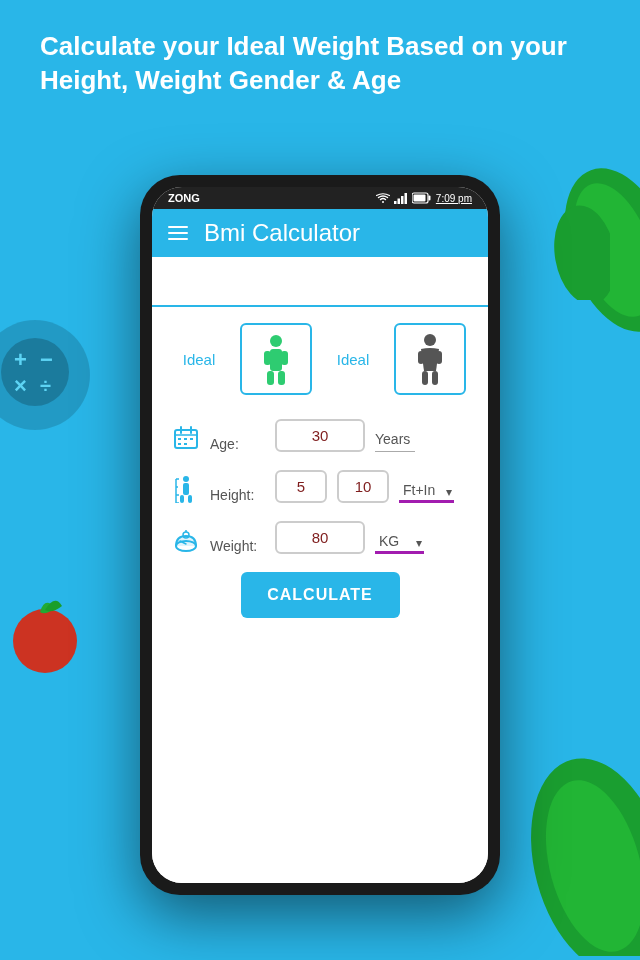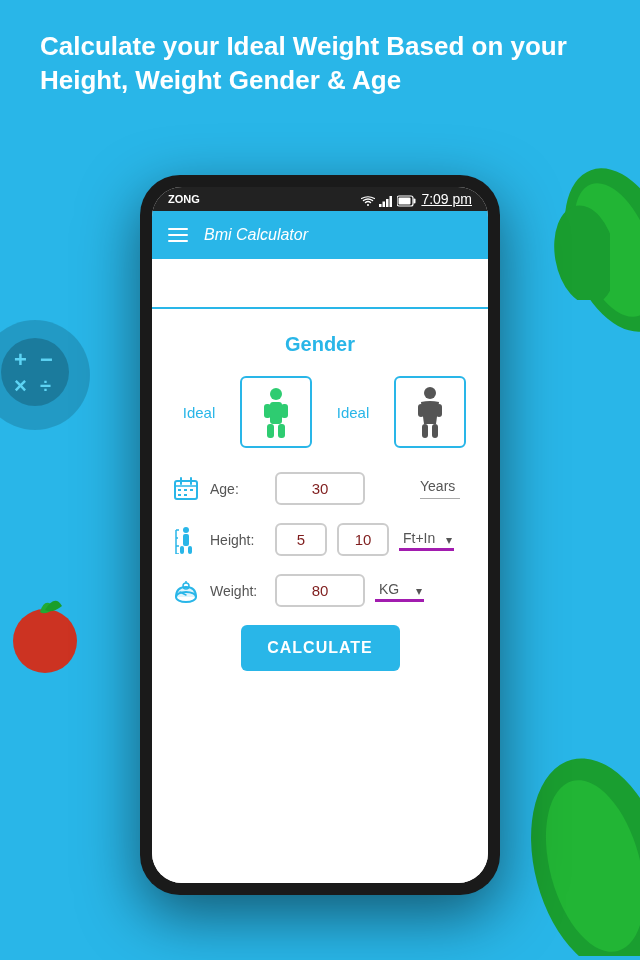--- a/index.html
+++ b/index.html
@@ -89,21 +89,21 @@
       align-items: center;
       min-height: 22px;
       gap: 18px;
     }
 
     .status-left { font-weight: bold; }
     .status-right {
       display: flex;
       align-items: flex-end;
       gap: 4px;
-      font-size: 14px;
+      font-size: 10px;
       text-decoration: underline;
     }
 
     
     .app-bar {
       background: #29b6e8;
       color: white;
       padding: 10px 16px;
       display: flex;
       align-items: center;
@@ -119,23 +119,22 @@
     }
 
     .hamburger-line {
       width: 20px;
       height: 2px;
       background: white;
       border-radius: 1px;
     }
 
     .app-title {
-      font-size: 16px;
+      font-size: 24px;
       font-weight: 500;
-      font-style: italic;
     }
 
     
     .white-banner {
       background: white;
       height: 50px;
       border-bottom: 2px solid #29b6e8;
     }
 
     
@@ -179,21 +178,21 @@
       border-radius: 6px;
       display: flex;
       align-items: center;
       justify-content: center;
       cursor: pointer;
     }
 
     
     .input-row {
       display: flex;
-      align-items: center;
+      align-items: flex-end;
       margin-bottom: 18px;
       gap: 10px;
     }
 
     .row-icon {
       width: 28px;
       height: 28px;
       color: #29b6e8;
       display: flex;
       align-items: center;
@@ -227,21 +226,20 @@
     .input-box-narrow {
       width: 52px;
     }
 
     .unit-text {
       color: #555;
       font-size: 14px;
       border-bottom: 1px solid #aaa;
       padding-bottom: 4px;
       min-width: 40px;
-      margin-left: 45px;
     }
 
     .unit-select {
       border: none;
       border-bottom: 3px solid #a21caf;
       background: transparent;
       color: #555;
       font-size: 14px;
       padding: 2px 4px;
       cursor: pointer;
@@ -378,21 +376,20 @@
           <div class="hamburger-line"></div>
           <div class="hamburger-line"></div>
         </div>
         <span class="app-title">Bmi Calculator</span>
       </div>
 
       <div class="white-banner"></div>
 
       <div class="content-area">
 
-        <div class="section-title">Gender</div>
 
         <div class="gender-row">
           <span class="gender-label">Ideal</span>
 
           <div class="gender-box">
 
             <svg width="38" height="52" viewBox="0 0 38 52">
               <circle cx="19" cy="8" r="6" fill="#2ecc71"></circle>
               <rect x="13" y="16" width="12" height="22" rx="3" fill="#2ecc71"></rect>
               <rect x="10" y="38" width="7" height="14" rx="3" fill="#2ecc71"></rect>

